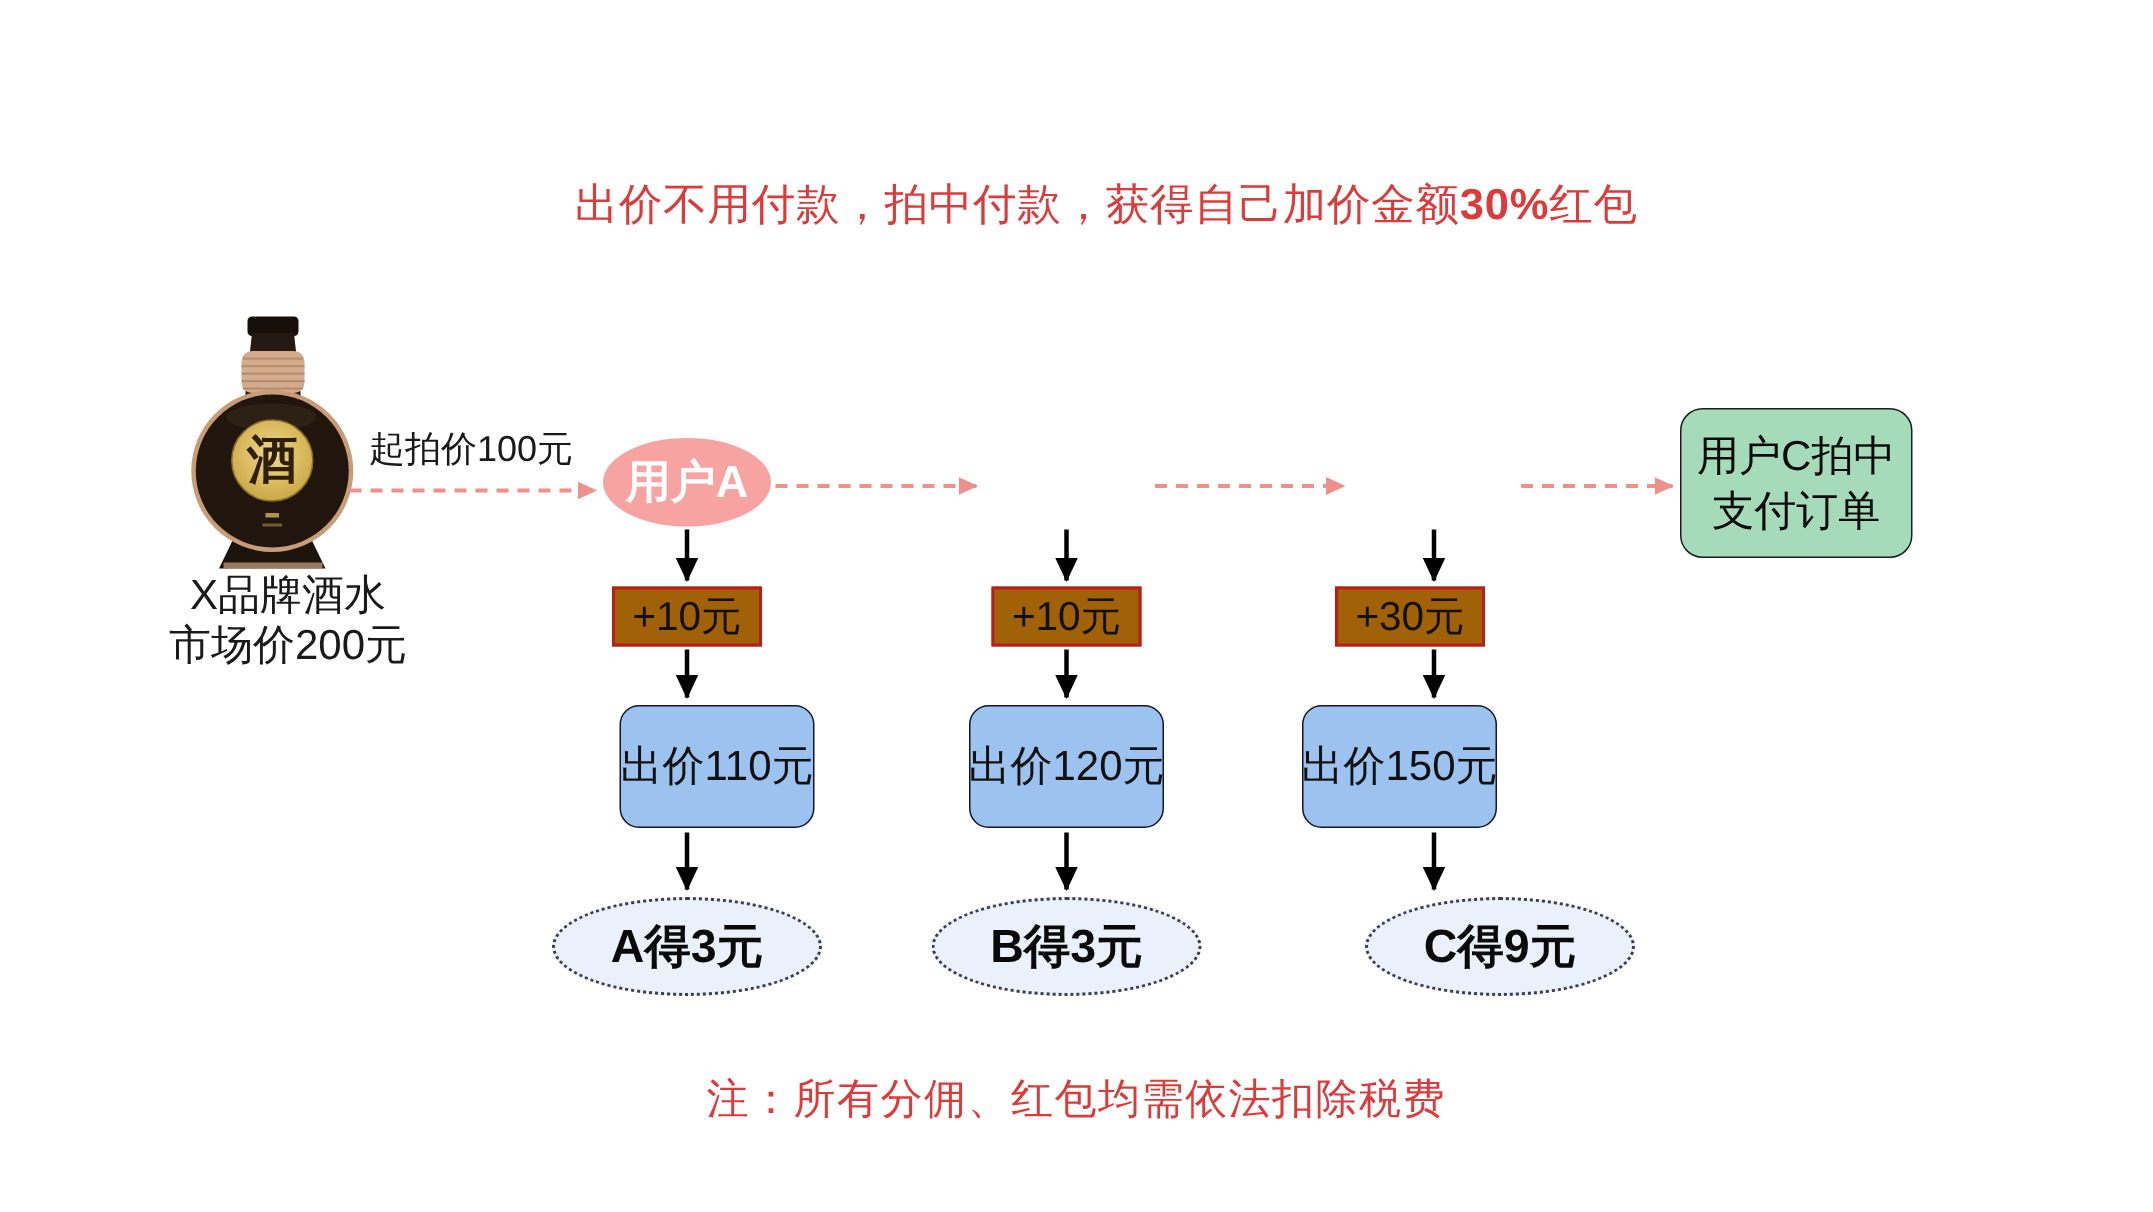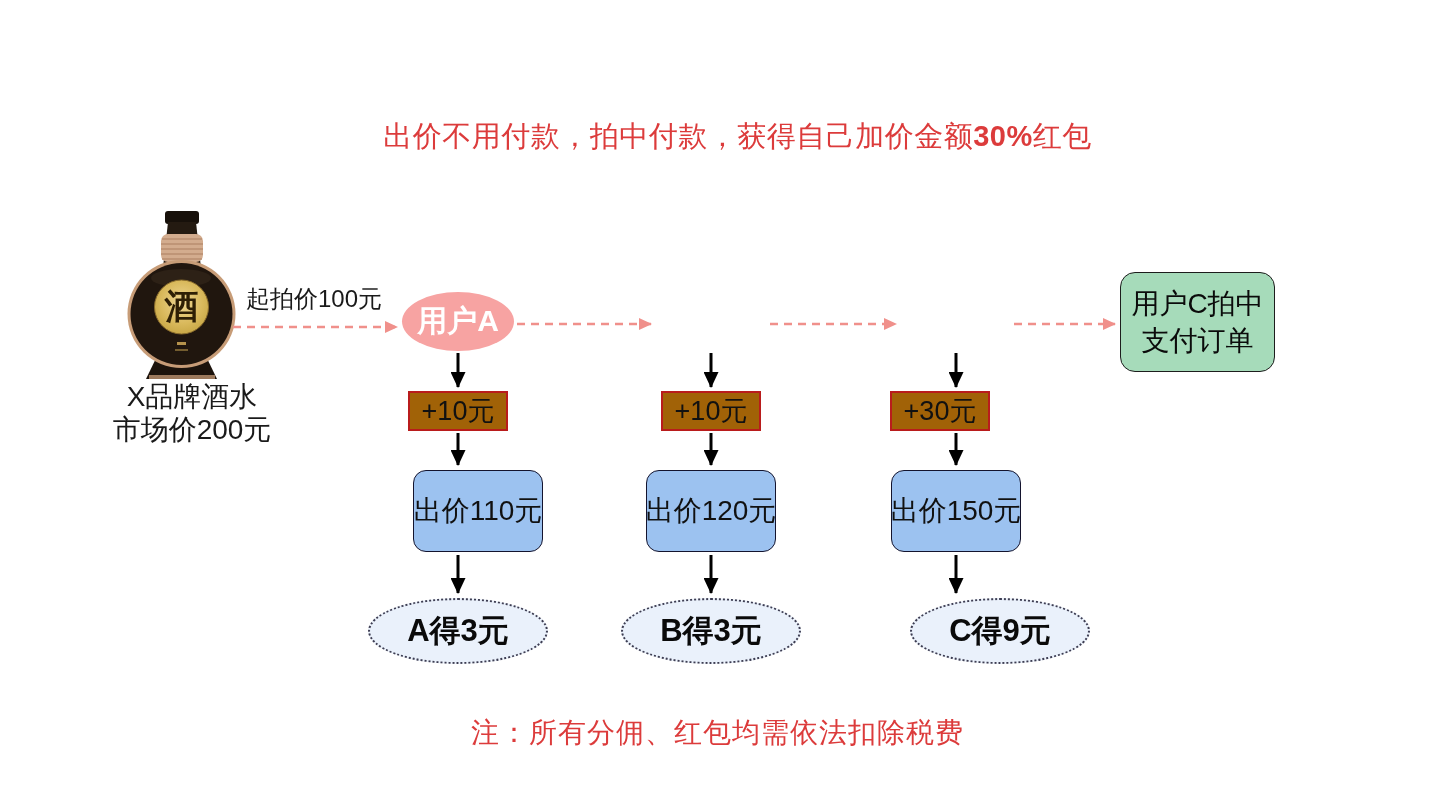--- a/index.html
+++ b/index.html
@@ -124,21 +124,21 @@
   <div class="user-ellipse" style="left:402px;top:292px;">用户A</div>
   <div class="incr-box" style="left:408px;top:391px;">+10元</div>
   <div class="bid-box" style="left:393px;top:470px;margin-left:20px;">出价110元</div>
   <div class="reward-ellipse" style="left:368px;top:598px;">A得3元</div>
 
   <div class="incr-box" style="left:661px;top:391px;">+10元</div>
   <div class="bid-box" style="left:646px;top:470px;">出价120元</div>
   <div class="reward-ellipse" style="left:621px;top:598px;">B得3元</div>
 
   <div class="incr-box" style="left:890px;top:391px;">+30元</div>
-  <div class="bid-box" style="left:891px;top:470px;">出价150元</div>
+  <div class="bid-box" style="left:868px;top:470px;">出价150元</div>
   <div class="reward-ellipse" style="left:910px;top:598px;">C得9元</div>
 
   <div class="result-box">
     <div>用户C拍中</div>
     <div>支付订单</div>
   </div>
 
   <div class="tax-note">注：所有分佣、红包均需依法扣除税费</div>
 
 </div>

